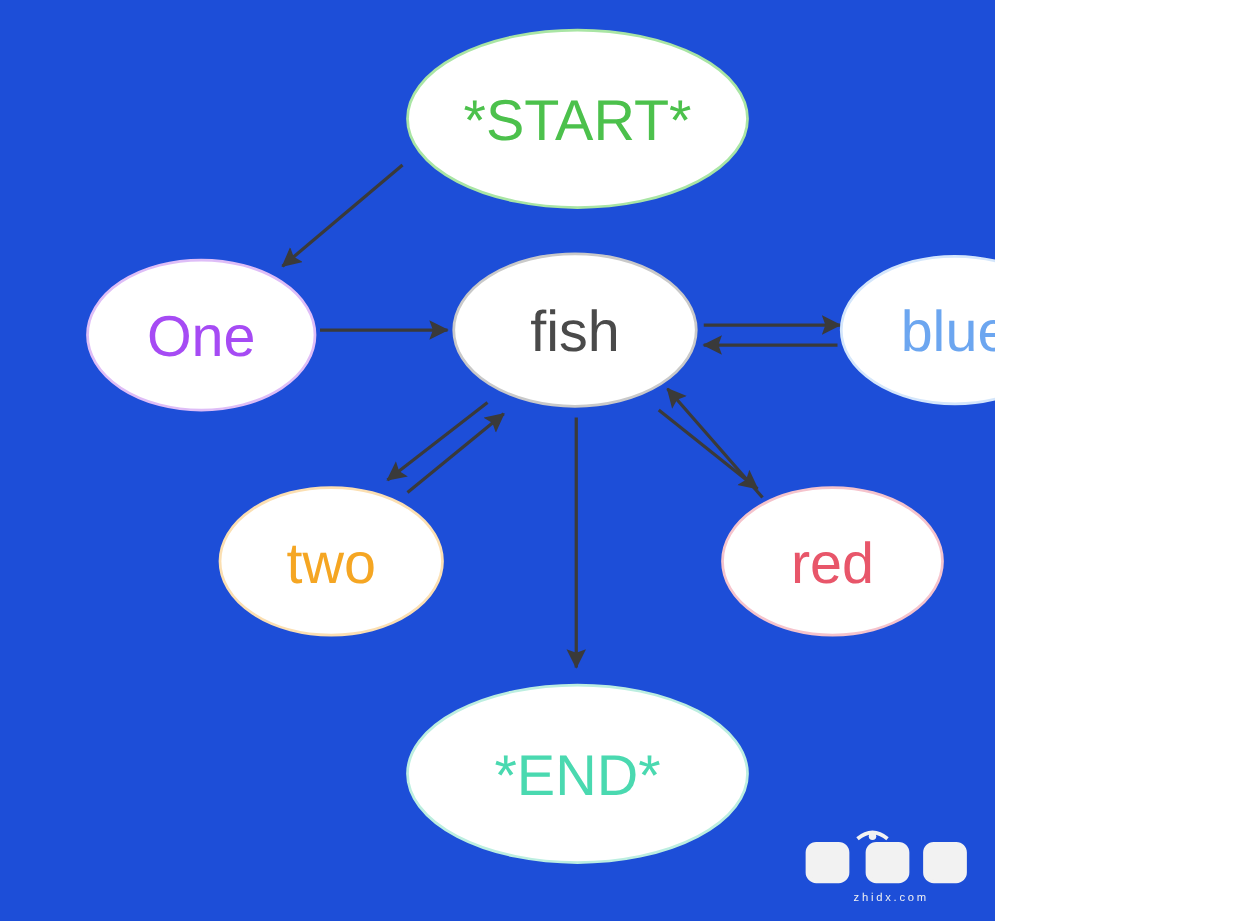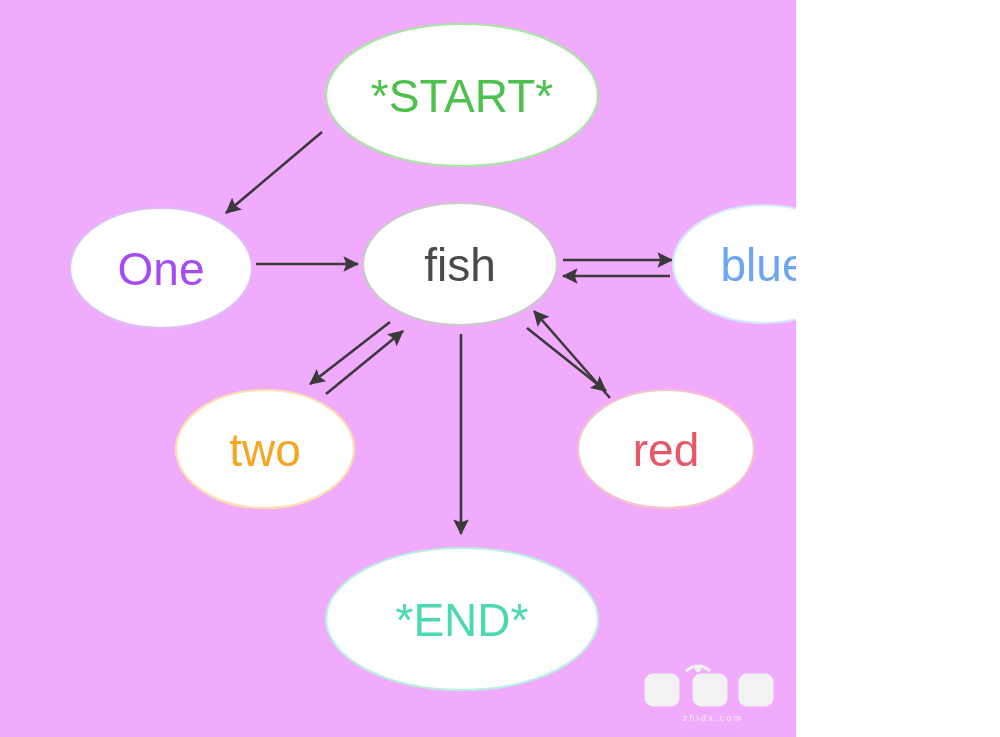--- a/index.html
+++ b/index.html
@@ -7,21 +7,21 @@
     padding: 0;
     background: #ffffff;
   }
   body {
     font-family: "Liberation Sans", sans-serif;
   }
   #canvas {
     position: relative;
     width: 796px;
     height: 737px;
-    background: #f0abfc;
+    background: #1d4ed8;
     overflow: hidden;
   }
   #graph {
     position: absolute;
     left: 0;
     top: 0;
     width: 1000px;
     height: 737px;
   }
   .node-ellipse {

